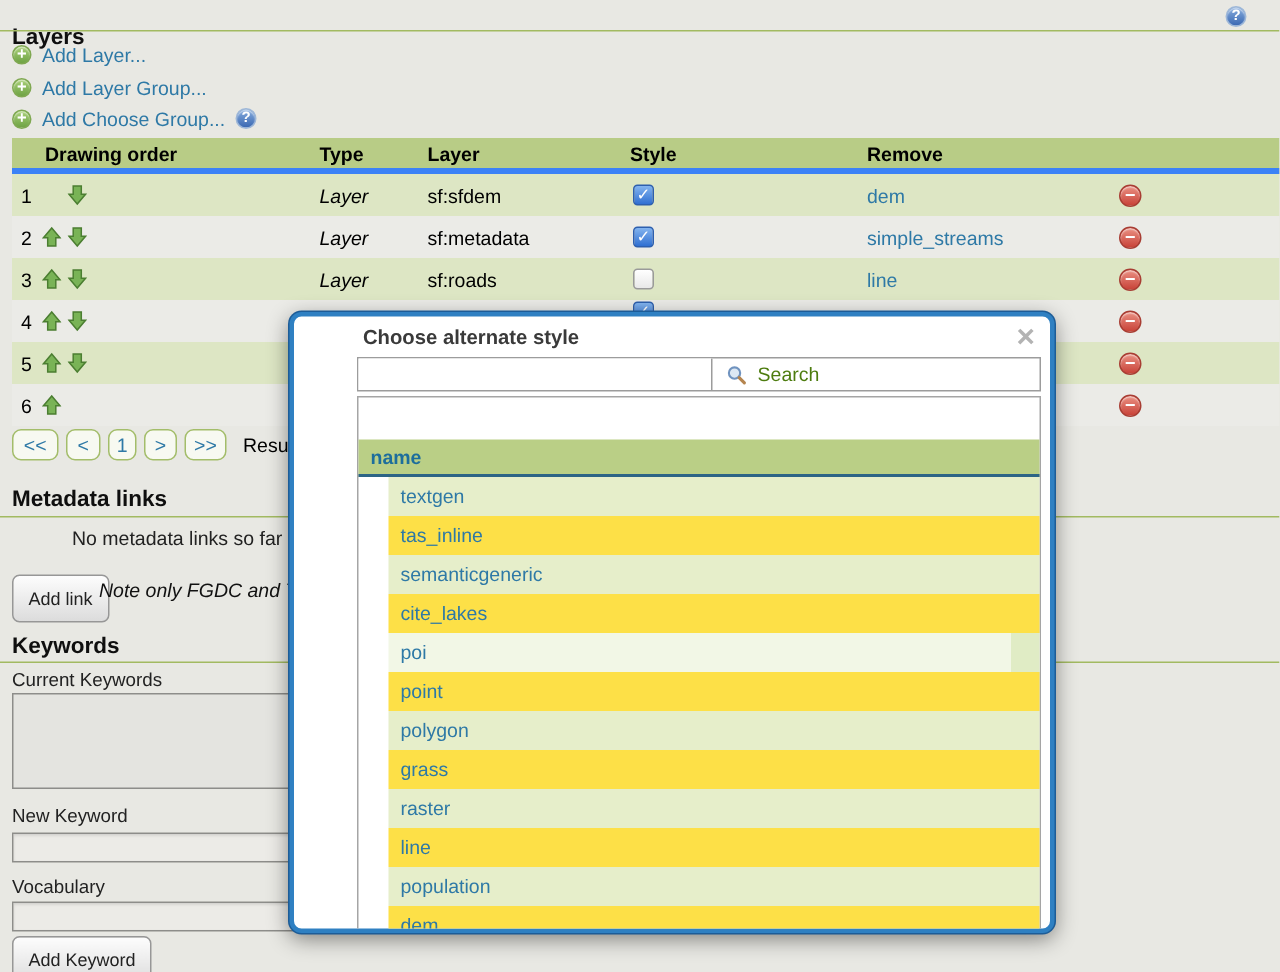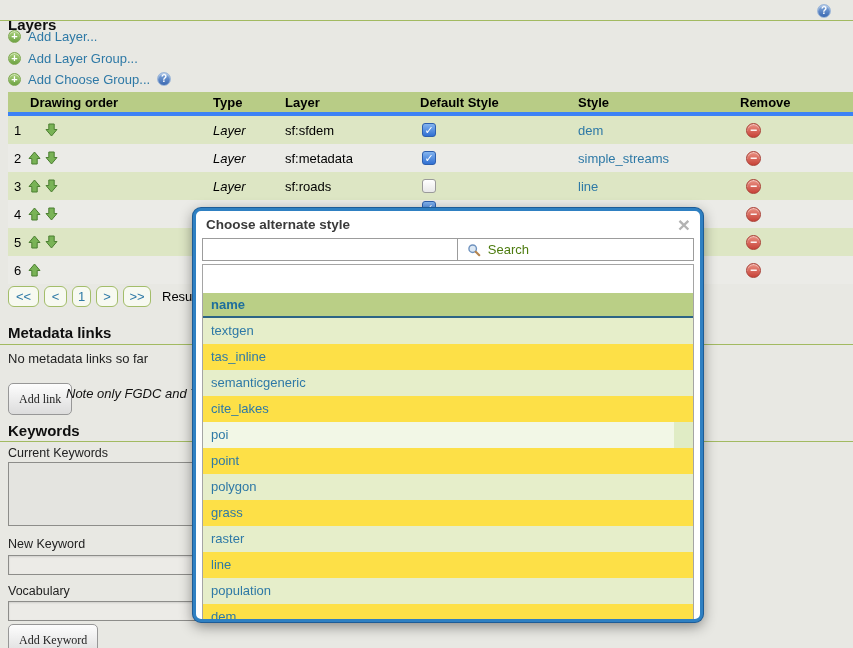--- a/index.html
+++ b/index.html
@@ -53,42 +53,42 @@
   .pager { position:absolute; left:8px; top:286px; display:flex; align-items:center; }
   .pbtn { height:21px; border:1px solid #a3bd6a; border-radius:6px; background:#f7f9f1;
     color:#2e79a6; display:inline-flex; align-items:center; justify-content:center;
     font-size:13px; margin-right:5px; padding:0 2px; }
   .pb1{width:31px}.pb2{width:23px}.pb3{width:19px}.pb4{width:22px}.pb5{width:28px}
   .results { margin-left:6px; color:#000; }
   
   .sec-label { position:absolute; left:8px; font-size:12.5px; color:#222; }
   .btn { position:absolute; left:8px; height:32px; padding:14px 10px; font-size:12px;
     border:1px solid #979797; border-radius:5px; color:#222;
-    background:linear-gradient(180deg,#fdfdfd,#dcdcdc); display:inline-flex; align-items:center;font-family:Liberation Serif, serif; }
+    background:linear-gradient(180deg,#fdfdfd,#dcdcdc); display:inline-flex; align-items:center; }
   .note { position:absolute; font-style:italic; font-size:13px; color:#111; white-space:nowrap; }
   .listbox { position:absolute; left:8px; width:252px; border:1px solid #8d8d8a; background:#e4e4e0; }
   .field { position:absolute; left:8px; width:252px; height:20px; border:1px solid #8d8d8a;
     background:#ecebe7; box-shadow: inset 0 1px 2px rgba(0,0,0,.12); }
   
   .modal { position:absolute; left:193px; top:208px; width:510px; height:414px; z-index:20;
     background:#fff; border:3px solid #2f80c2; border-radius:8px; overflow:hidden;
-    box-shadow: 0 0 0 1px #1d5c97, 0 4px 14px rgba(0,0,0,.45); }
+    box-shadow: 0 0 0 1px #1d5c97, 0 4px 14px rgba(0,0,0,.45); padding-left: 36px; }
   .m-title { height:26px; display:flex; align-items:center; padding:0 10px;
     font-weight:bold; font-size:13.5px; color:#3a3a3a; }
   .m-close { margin-left:auto; color:#b3b3b3; font-size:21px; font-weight:bold;
     line-height:1; cursor:default; }
   .m-search { margin:1px 6px 0 6px; height:23px; border:1px solid #9c9c9c;
     display:flex; background:#fff; }
   .m-search input { flex:0 0 52%; border:none; outline:none; background:#fff;
     border-right:1px solid #9c9c9c; font:13px "Liberation Sans",sans-serif; padding:0 6px; }
   .m-search .s-right { flex:1; display:flex; align-items:center; gap:7px; padding-left:9px; color:#4d7c0f; }
   .m-list { margin:3px 6px 0 6px; border:1px solid #a5a5a5; border-bottom:none; }
   .m-head { background:#bacf86; color:#1d6e9c; font-weight:bold; padding:4px 8px;
     border-bottom:2px solid #2c6485;margin-top:28px; }
-  .m-row { height:26px; line-height:26px; padding:0 8px; color:#2e79a6; position:relative; }
+  .m-row { height:26px; line-height:26px; padding:0 8px; color:#2e79a6; position:relative;margin-left:20px; }
   .m-row.g { background:#e6eeca; }
   .m-row.w { background:#fde047; }
   .m-row.hl { background:#f2f7e6; }
   .m-row .thumb { position:absolute; right:0; top:0; bottom:0; width:19px; background:#e0ecc5; }
 </style>
 </head>
 <body>
 
 <svg width="0" height="0" style="position:absolute">
   <defs>
@@ -117,21 +117,20 @@
   <span class="circle plus-ic">+</span>
   <a href="#">Add Choose Group...</a>
   <span class="circle help-ic">?</span>
 </div>
 
 <div class="tbl">
   <div class="trow thead">
     <div class="th-order">Drawing order</div>
     <div>Type</div>
     <div>Layer</div>
-    <div>Default Style</div>
     <div>Style</div>
     <div>Remove</div>
   </div>
 
   <div class="trow tr green">
     <div class="c-order">
       <span class="num">1</span>
       <span class="slot"></span>
       <span class="slot">
           <svg width="13" height="14">
@@ -260,21 +259,21 @@
   <span class="pbtn pb1">&lt;&lt;</span>
   <span class="pbtn pb2">&lt;</span>
   <span class="pbtn pb3">1</span>
   <span class="pbtn pb4">&gt;</span>
   <span class="pbtn pb5">&gt;&gt;</span>
   <span class="results">Results</span>
 </div>
 
 <div class="h1" style="top:324px">Metadata links</div>
 <div class="rule" style="top:344px"></div>
-<div class="sec-label" style="top:351px; font-size:13px;">No metadata links so far</div>
+<div class="sec-label" style="top:351px; font-size:13px;margin-left:40px;">No metadata links so far</div>
 <span class="btn" style="top:383px">Add link</span>
 <span class="note" style="left:66px; top:386px;">Note only FGDC and TC</span>
 
 <div class="h1" style="top:422px">Keywords</div>
 <div class="rule" style="top:441px"></div>
 <div class="sec-label" style="top:446px">Current Keywords</div>
 <div class="listbox" style="top:462px; height:64px;"></div>
 <div class="sec-label" style="top:537px">New Keyword</div>
 <div class="field" style="top:555px"></div>
 <div class="sec-label" style="top:584px">Vocabulary</div>

